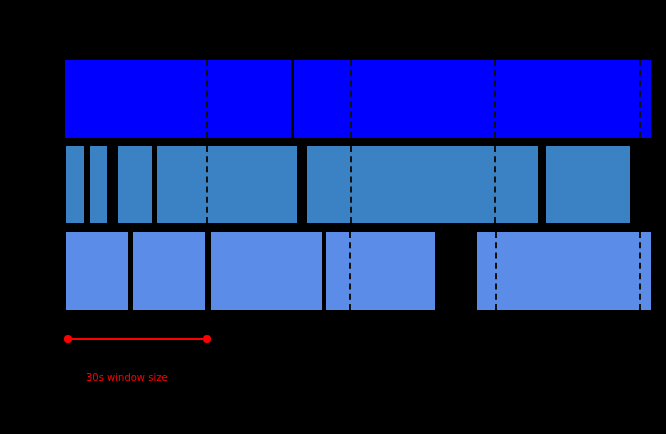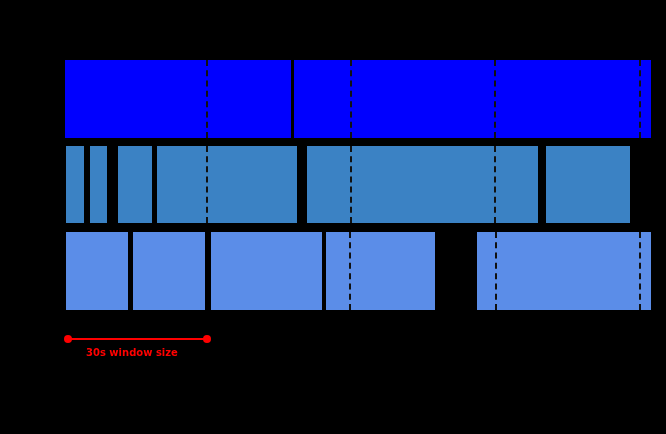--- a/index.html
+++ b/index.html
@@ -38,23 +38,24 @@
     position: absolute;
     width: 8px;
     height: 8px;
     border-radius: 50%;
     background: #FF0000;
   }
   .anno-label {
     position: absolute;
     color: #FF0000;
     font-size: 10px;
-    font-weight: bold;
+    font-weight: normal;
     white-space: nowrap;
     font-family: "DejaVu Sans", sans-serif;
+    margin-top: 25px;
   }
 </style>
 </head>
 <body>
 
 <div id="canvas" style="background: rgb(0, 0, 0);">
   <div id="rows">
       <div class="row" style="top: 60px; height: 78px;">
         <div class="bar" style="left: 65px; top: 0px; width: 226px; height: 78px; background: rgb(0, 0, 255);"></div>
         <div class="bar" style="left: 294px; top: 0px; width: 357px; height: 78px; background: rgb(0, 0, 255);"></div>

